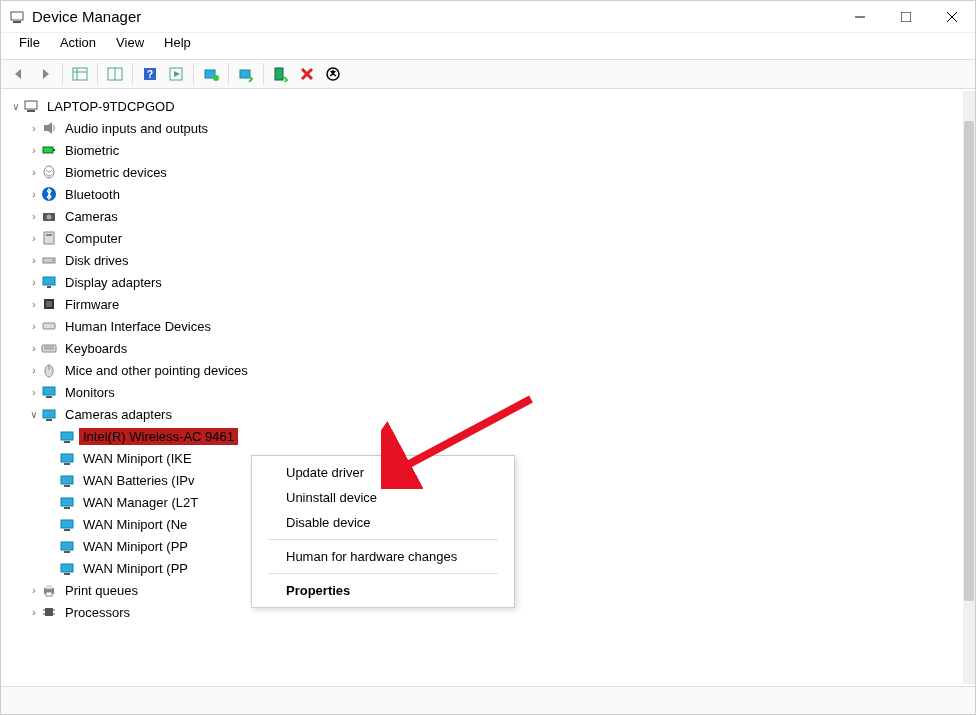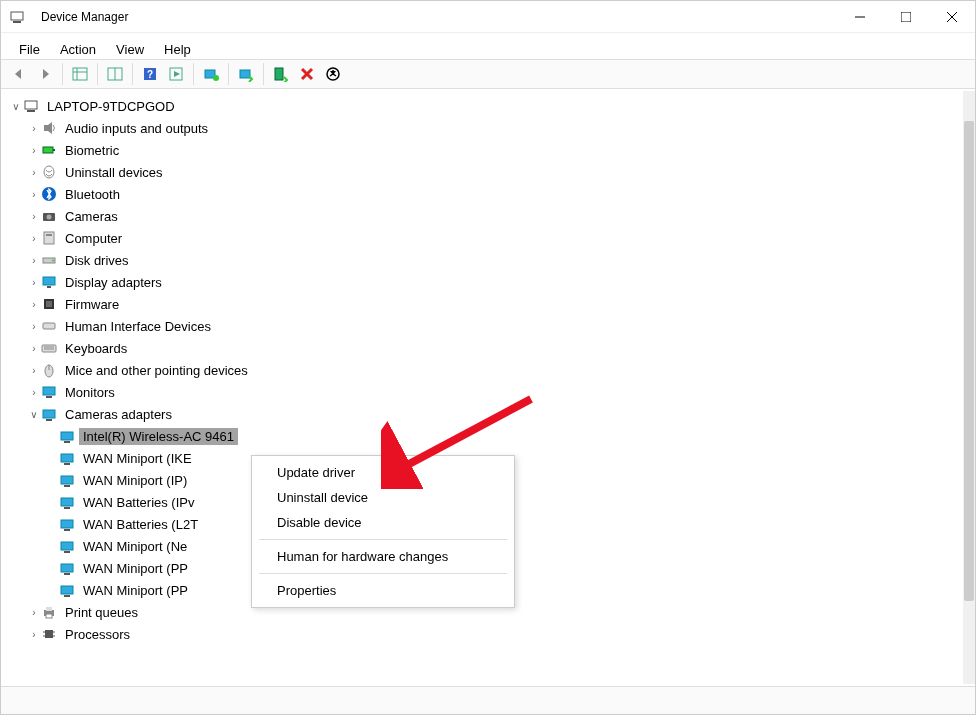--- a/index.html
+++ b/index.html
@@ -1,36 +1,36 @@
 <!DOCTYPE html>
 <html><head>
 <meta charset="utf-8">
 <style>
  *{box-sizing:border-box}
  body{margin:0;font-family:"Segoe UI",Tahoma,sans-serif;font-size:13px;color:#000;background:#fff;width:976px;height:715px;overflow:hidden;border:1px solid #ccc;position:relative}
  .titlebar{height:32px;display:flex;align-items:center;padding-left:8px;background:#fff;border-bottom:1px solid #eee}
- .titlebar .title{margin-left:12px;font-size:12px;flex:1}
+ .titlebar .title{margin-left:3px;font-size:15px;flex:1}
  .tbtns{display:flex}
  .tbtn{width:46px;height:32px;display:flex;align-items:center;justify-content:center}
- .menubar{height:26px;display:flex;align-items:flex-end;padding-left:10px;gap:4px}
+ .menubar{height:26px;display:flex;align-items:flex-start;padding-left:10px;gap:4px}
  .mitem{padding:2px 8px}
  .toolbar{height:30px;display:flex;align-items:center;padding-left:6px;gap:2px;border-top:1px solid #ddd;border-bottom:1px solid #ddd;background:#fafafa}
  .tbutton{width:24px;height:24px;display:flex;align-items:center;justify-content:center;position:relative}
  .tsep{width:1px;height:22px;background:#ddd;margin:0 3px}
  .tree{position:absolute;top:90px;bottom:30px;left:0;right:12px;overflow:auto;padding:4px 0 0 8px}
  .row{display:flex;align-items:center;height:22px;white-space:nowrap}
  .arrow{width:14px;text-align:center;color:#666;font-size:10px;cursor:default}
  .spacer{display:inline-block}
  .label{padding:1px 4px}
- .sel{background:#a3a3a3}
+ .sel{background:#b91c1c}
  .ico{width:16px;height:16px;margin-right:4px;display:inline-flex;align-items:center;justify-content:center;font-size:12px}
  .scrollbar{position:absolute;right:0;top:90px;bottom:30px;width:12px;background:#f0f0f0}
  .thumb{position:absolute;left:1px;right:1px;top:30px;height:480px;background:#ccc;border-radius:2px}
  .statusbar{position:absolute;left:0;right:0;bottom:0;height:28px;border-top:1px solid #ddd;background:#fafafa}
- .ctx{position:absolute;left:250px;top:454px;width:264px;background:#fff;border:1px solid #ccc;box-shadow:2px 2px 6px rgba(0,0,0,.15);padding:4px 7px;font-size:13px}
+ .ctx{position:absolute;left:250px;top:454px;width:264px;background:#fff;border:1px solid #ccc;box-shadow:2px 2px 6px rgba(0,0,0,.15);padding:4px 16px;font-size:13px}
  .ctxitem{padding:5px 18px}
  .ctxsep{height:1px;background:#ddd;margin:4px 0}
  .arrow-annot{position:absolute;left:380px;top:388px;pointer-events:none}
 </style>
 </head>
 <body>
 
 <div class="titlebar">
  <span class="ico">
   <svg width="16" height="16">
@@ -178,21 +178,21 @@
       </div>
       <div class="row">
         <span class="spacer" style="width:18px"></span>
         <span class="arrow">›</span>
         <span class="ico">
           <svg width="16" height="16">
             <ellipse cx="8" cy="8" rx="5" ry="6" fill="none" stroke="#888"></ellipse>
             <path d="M5 6 Q8 10 11 6 M5 10 Q8 14 11 10" fill="none" stroke="#888"></path>
           </svg>
         </span>
-        <span class="label">Uninstall devices</span>
+        <span class="label">Biometric devices</span>
       </div>
       <div class="row">
         <span class="spacer" style="width:18px"></span>
         <span class="arrow">›</span>
         <span class="ico">
           <svg width="16" height="16">
             <circle cx="8" cy="8" r="7" fill="#0a63c9"></circle>
             <path d="M6 4 L10 11 L8 13 L8 3 L10 5 L6 12" fill="none" stroke="#fff" stroke-width="1.3"></path>
           </svg>
         </span>
@@ -333,41 +333,31 @@
         <span class="label">WAN Miniport (IKE</span>
       </div>
       <div class="row">
         <span class="spacer" style="width:50px"></span>
         <span class="ico">
           <svg width="16" height="16">
             <rect x="2" y="4" width="12" height="8" fill="#3ad" stroke="#08a"></rect>
             <rect x="5" y="13" width="6" height="2" fill="#555"></rect>
           </svg>
         </span>
-        <span class="label">WAN Miniport (IP)</span>
-      </div>
-      <div class="row">
-        <span class="spacer" style="width:50px"></span>
-        <span class="ico">
-          <svg width="16" height="16">
-            <rect x="2" y="4" width="12" height="8" fill="#3ad" stroke="#08a"></rect>
-            <rect x="5" y="13" width="6" height="2" fill="#555"></rect>
-          </svg>
-        </span>
         <span class="label">WAN Batteries (IPv</span>
       </div>
       <div class="row">
         <span class="spacer" style="width:50px"></span>
         <span class="ico">
           <svg width="16" height="16">
             <rect x="2" y="4" width="12" height="8" fill="#3ad" stroke="#08a"></rect>
             <rect x="5" y="13" width="6" height="2" fill="#555"></rect>
           </svg>
         </span>
-        <span class="label">WAN Batteries (L2T</span>
+        <span class="label">WAN Manager (L2T</span>
       </div>
       <div class="row">
         <span class="spacer" style="width:50px"></span>
         <span class="ico">
           <svg width="16" height="16">
             <rect x="2" y="4" width="12" height="8" fill="#3ad" stroke="#08a"></rect>
             <rect x="5" y="13" width="6" height="2" fill="#555"></rect>
           </svg>
         </span>
         <span class="label">WAN Miniport (Ne</span>
@@ -427,21 +417,21 @@
   </div>
 <div class="statusbar"></div>
 
 <div class="ctx">
  <div class="ctxitem">Update driver</div>
  <div class="ctxitem">Uninstall device</div>
  <div class="ctxitem">Disable device</div>
  <div class="ctxsep"></div>
  <div class="ctxitem">Human for hardware changes</div>
  <div class="ctxsep"></div>
- <div class="ctxitem" style="font-weight:normal">Properties</div>
+ <div class="ctxitem" style="font-weight:bold">Properties</div>
 </div>
 
 <svg class="arrow-annot" width="160" height="100">
  <defs>
       <marker id="ah" markerWidth="12" markerHeight="12" refX="2" refY="6" orient="auto">
         <path d="M0 0 L12 6 L0 12 Z" fill="#e81123"></path>
       </marker>
     </defs>
  <line x1="150" y1="10" x2="15" y2="82" stroke="#e81123" stroke-width="8" marker-end="url(#ah)"></line>
 </svg>

